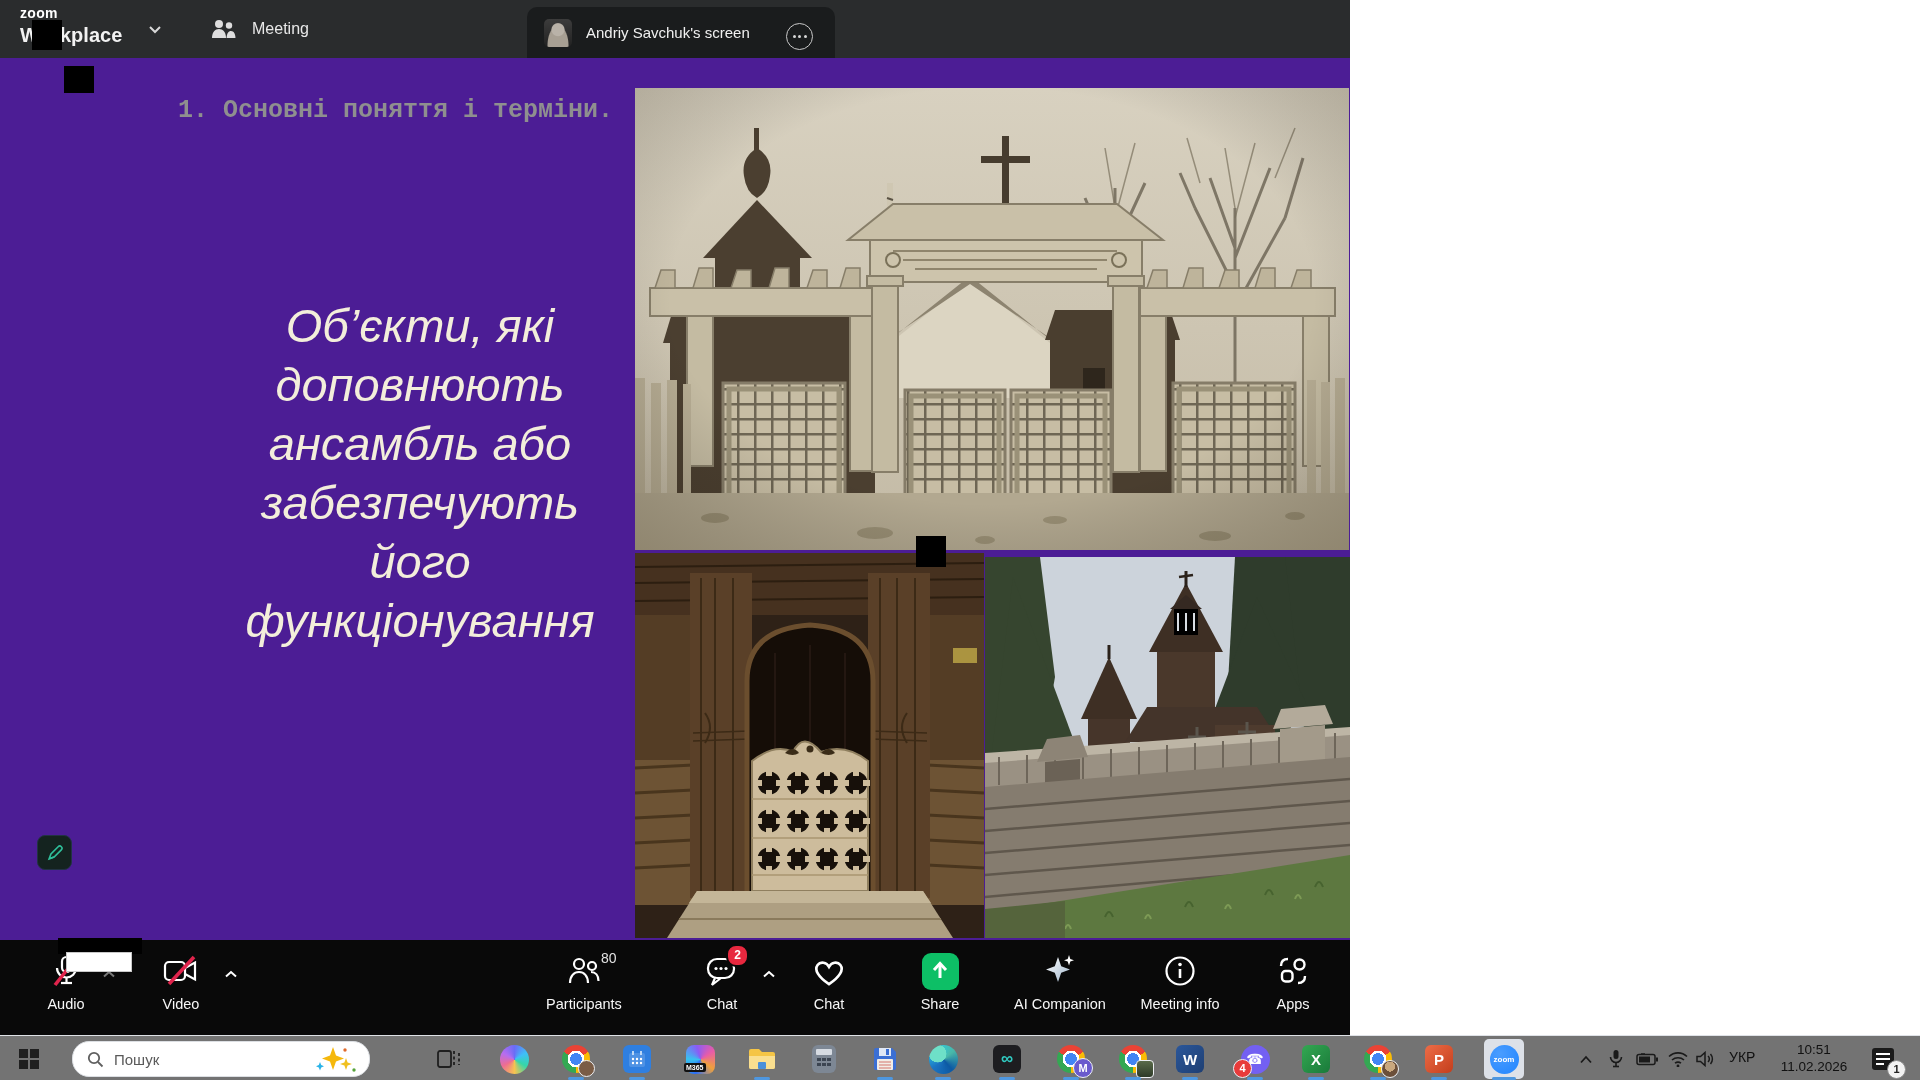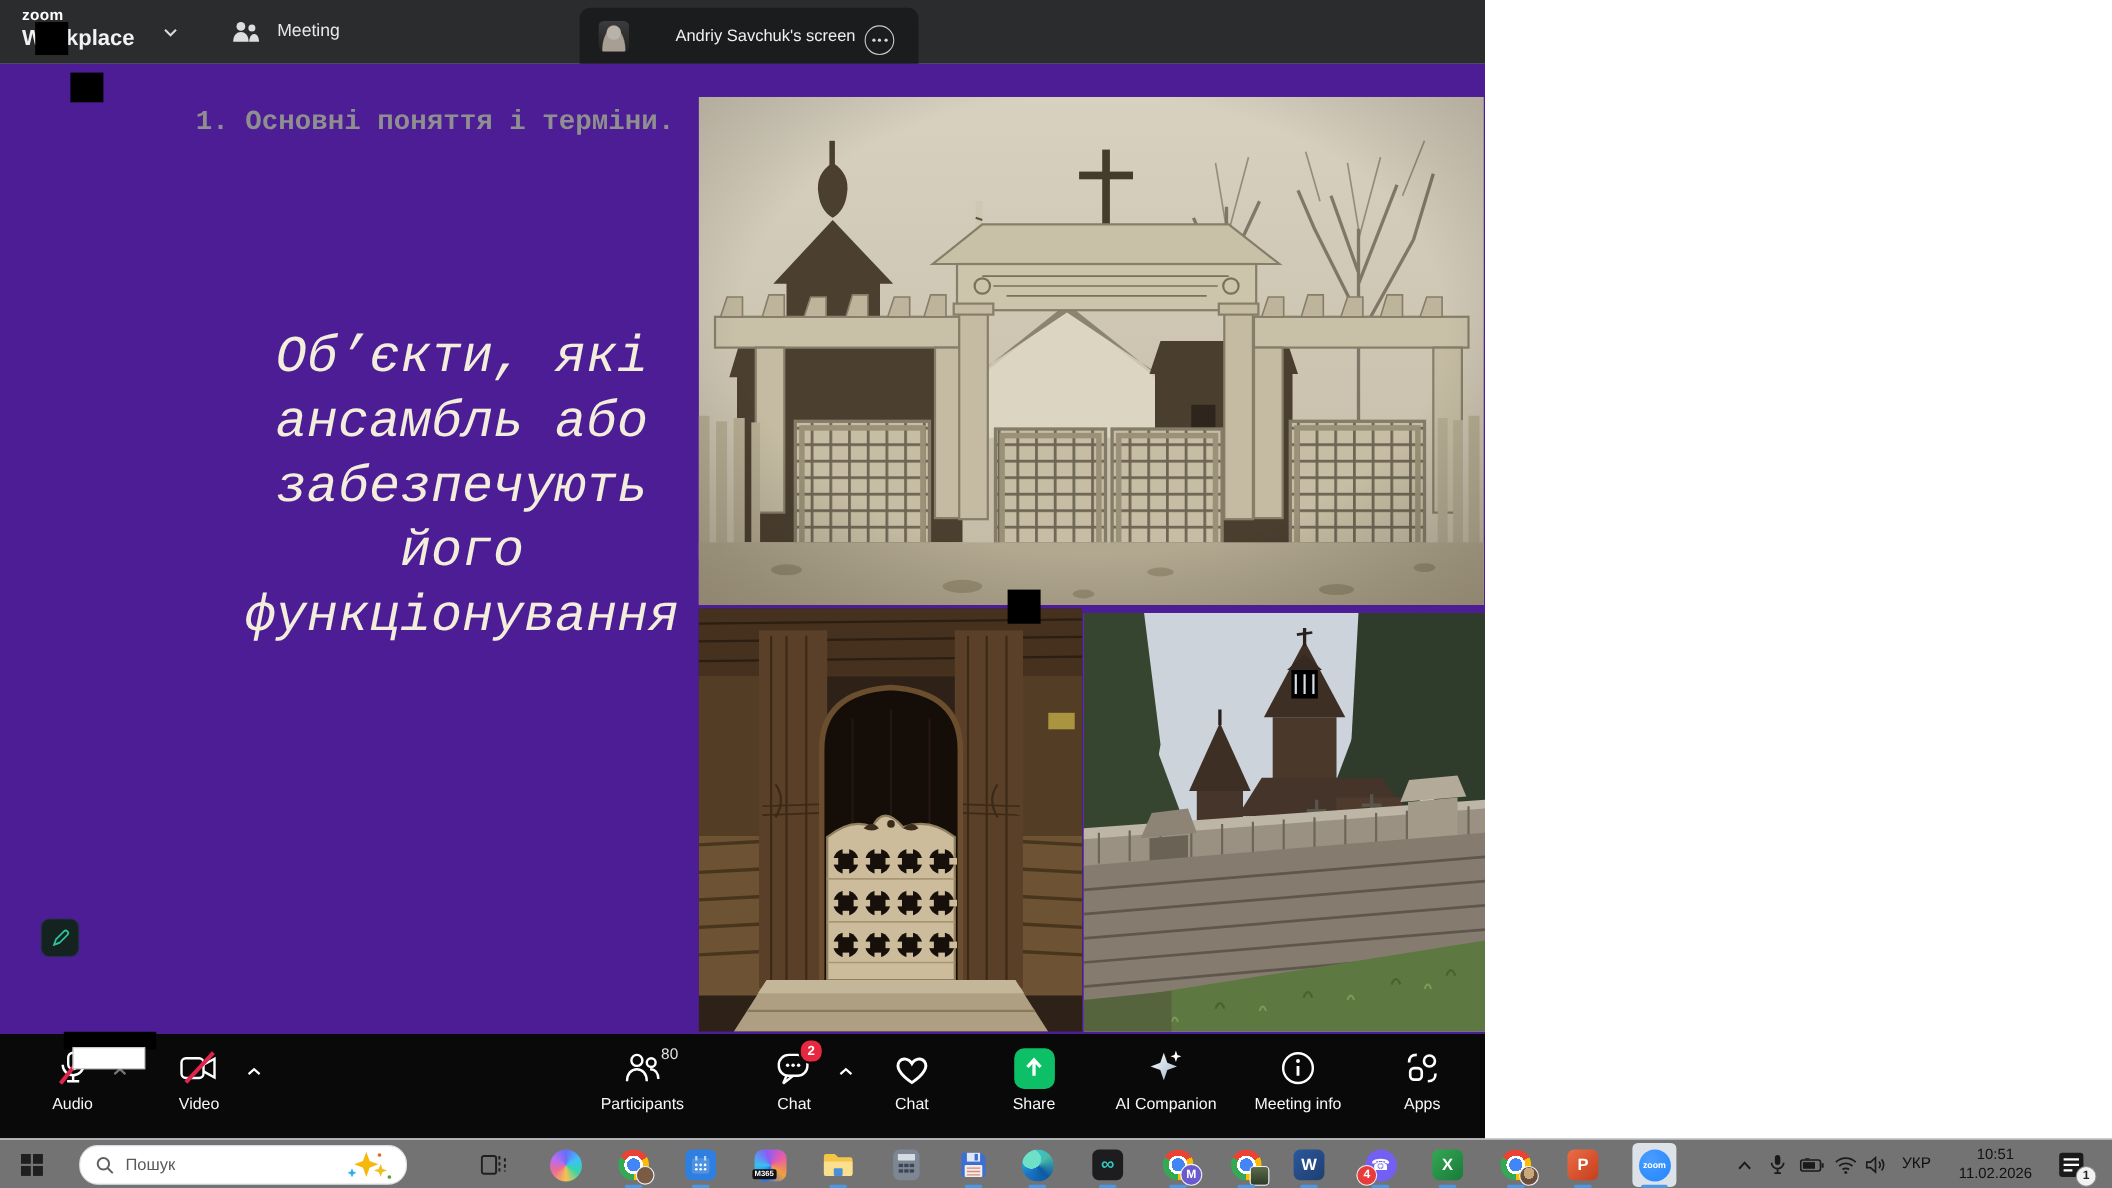--- a/index.html
+++ b/index.html
@@ -6,33 +6,33 @@
   body{width:1920px;height:1080px;overflow:hidden;font-family:"Liberation Sans",sans-serif;}
   .screen{position:relative;width:1920px;height:1080px;background:#ffffff;}
   .abs{position:absolute;}
 
   
   .zoomwin{position:absolute;left:0;top:0;width:1350px;height:1035px;}
   .tabbar{position:absolute;left:0;top:0;width:1350px;height:58px;background:#2a2c2d;}
   .logo-zoom{position:absolute;left:20px;top:5px;color:#fff;font-size:14px;font-weight:bold;letter-spacing:.3px;}
   .logo-wp{position:absolute;top:24px;color:#f2f2f2;font-size:20px;font-weight:600;}
   .tab-meeting{position:absolute;left:210px;top:0;height:58px;display:flex;align-items:center;gap:16px;color:#e8e8e8;font-size:16px;}
-  .tab-active{position:absolute;left:527px;top:7px;width:308px;height:51px;background:#1a1c1d;border-radius:10px 10px 0 0;display:flex;align-items:center;gap:28px;}
+  .tab-active{position:absolute;left:527px;top:7px;width:308px;height:51px;background:#1a1c1d;border-radius:10px 10px 0 0;display:flex;align-items:center;}
   .avatar{width:28px;height:28px;border-radius:5px;margin-left:17px;background:
       radial-gradient(circle at 50% 38%, #b9b2a8 0 6px, transparent 7px),
       radial-gradient(ellipse at 50% 95%, #a79f93 0 10px, transparent 11px),
       linear-gradient(#3c3c3c,#222);}
   .tab-active-label{color:#f0f0f0;font-size:15px;margin-left:14px;}
   .ellipsis{position:absolute;right:22px;top:16px;width:25px;height:25px;border:1.5px solid #c9c9c9;border-radius:50%;display:flex;align-items:center;justify-content:center;gap:2.5px;}
   .ellipsis i{width:3px;height:3px;border-radius:50%;background:#d6d6d6;}
 
   
   .share{position:absolute;left:0;top:58px;width:1350px;height:882px;background:#4c1d95;overflow:hidden;}
   .slide-title{position:absolute;left:178px;top:38px;font-family:"Liberation Mono","DejaVu Sans Mono",monospace;font-weight:bold;font-size:25px;color:#8f8f8f;white-space:nowrap;}
-  .slide-body{position:absolute;left:165px;top:238px;width:510px;text-align:center;font-family:Liberation Mono, monospace;font-style:italic;font-size:47px;line-height:59px;color:#f3eedb;}
+  .slide-body{position:absolute;left:165px;top:238px;width:510px;text-align:center;font-family:Liberation Sans, sans-serif;font-style:italic;font-size:47px;line-height:59px;color:#f3eedb;}
   .pencil-btn{position:absolute;left:37px;top:777px;width:33px;height:33px;background:#14231f;border:1px solid #234;border-radius:8px;display:flex;align-items:center;justify-content:center;}
   .photo{position:absolute;overflow:hidden;}
 
   
   .toolbar{position:absolute;left:0;top:940px;width:1350px;height:95px;background:#090909;}
   .tbtn{position:absolute;top:8px;width:130px;margin-left:-65px;height:82px;text-align:center;cursor:pointer;}
   .ticon{height:46px;display:flex;align-items:center;justify-content:center;position:relative;}
   .tlabel{color:#f7f7f7;font-size:14.5px;margin-top:2px;}
   .badge{position:absolute;min-width:19px;height:19px;border-radius:10px;background:#e8283f;color:#fff;font-size:12px;font-weight:bold;line-height:19px;text-align:center;border:2px solid #090909;box-sizing:content-box;}
   .pcount{position:absolute;left:50%;top:2px;margin-left:17px;color:#e3e3e3;font-size:14px;}
@@ -90,20 +90,21 @@
             <i></i>
           </div>
       </div>
     </div>
 
     <div class="share">
       <div class="slide-title">1. Основні поняття і терміни.</div>
 
       <div class="slide-body">
         <div>Об’єкти, які</div>
+        <div>доповнюють</div>
         <div>ансамбль або</div>
         <div>забезпечують</div>
         <div>його</div>
         <div>функціонування</div>
       </div>
 
       <div class="photo" style="left:635px;top:30px;width:714px;height:462px;">
         <svg width="714" height="462" viewBox="0 0 714 462">
           <defs>
             <linearGradient id="sky1" x1="0" y1="0" x2="0" y2="1">

